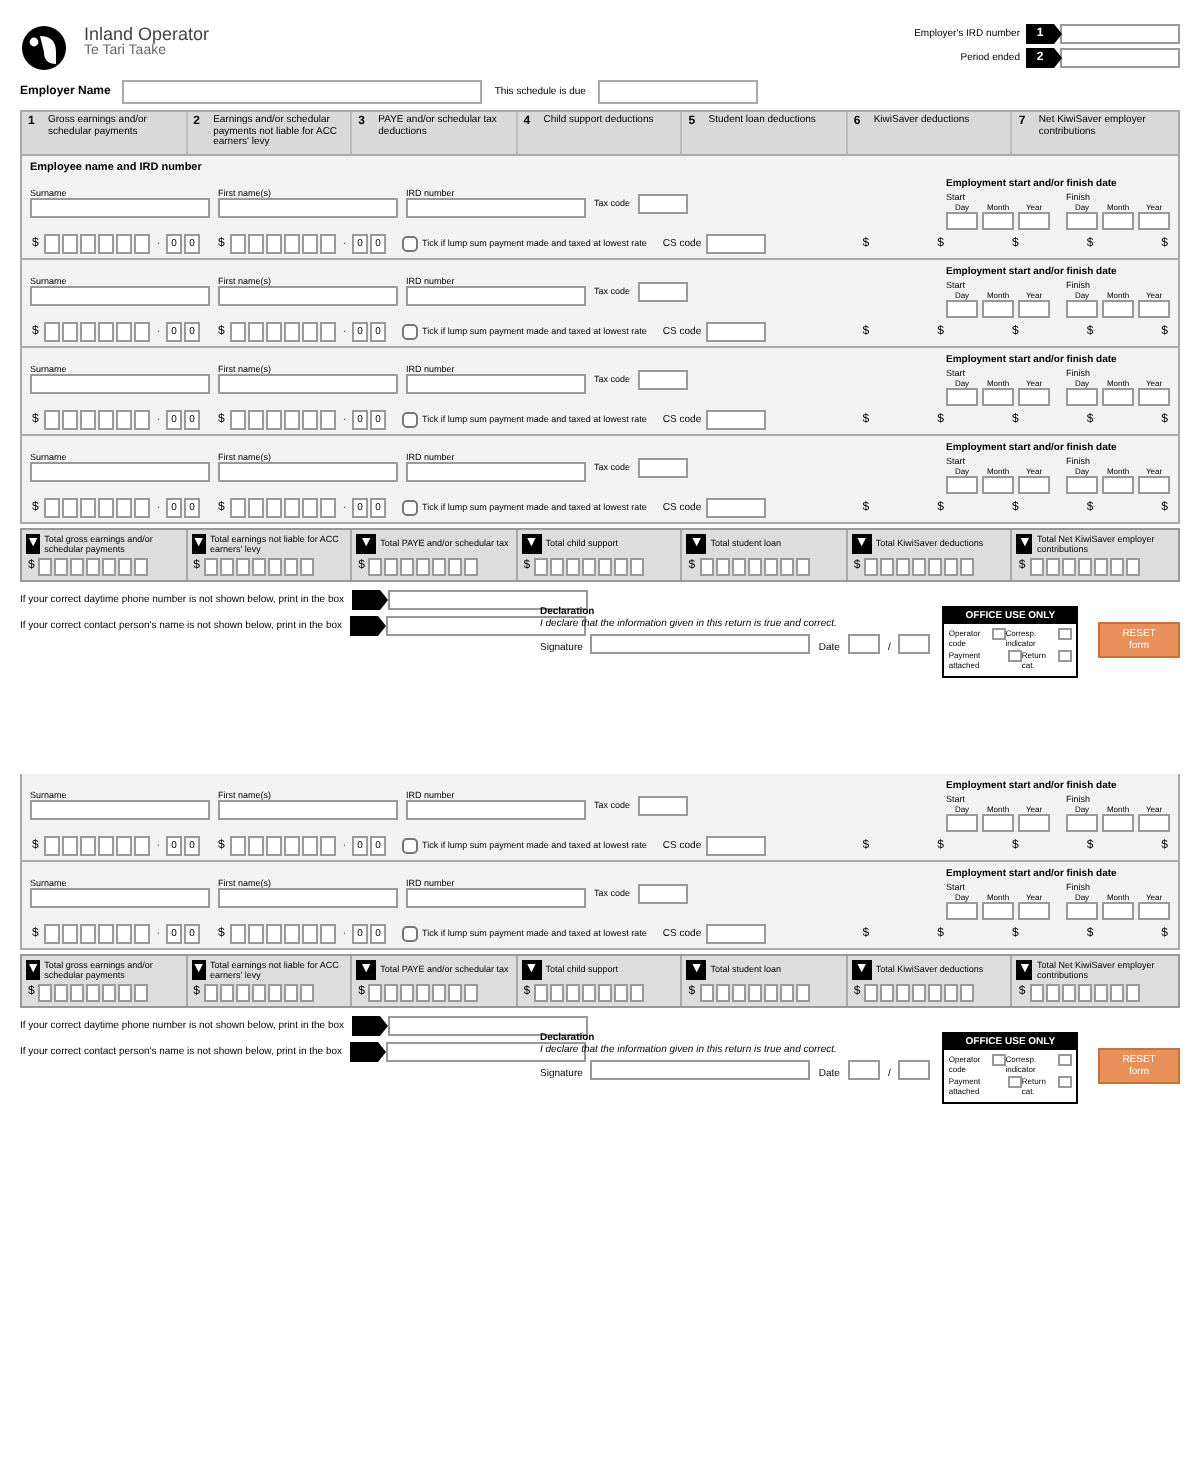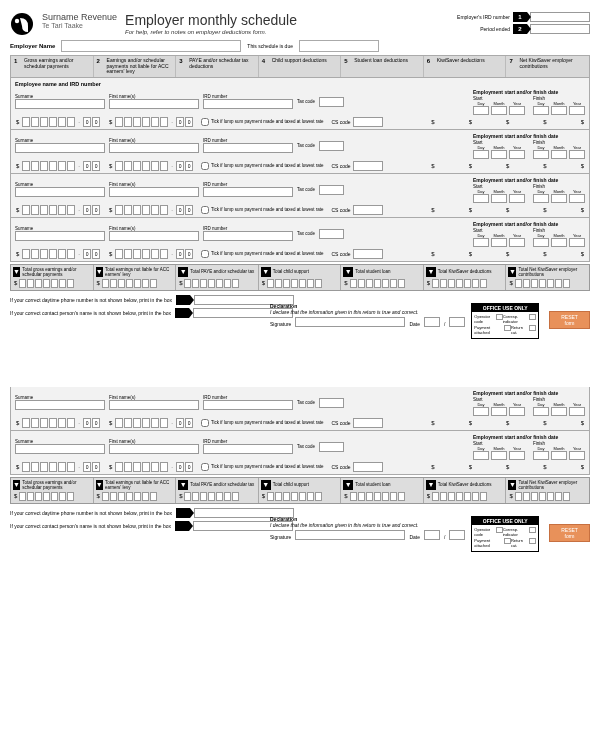--- a/index.html
+++ b/index.html
@@ -93,26 +93,22 @@
 <div class="page">
   <div class="head">
     <div class="logo">
       <svg viewBox="0 0 24 24">
           <circle cx="12" cy="12" r="11" fill="#000"></circle>
           <circle cx="7" cy="9" r="2.2" fill="#fff"></circle>
           <path d="M10 6 Q18 6 18 14 L18 20 Q12 20 12 14 Z" fill="#fff"></path>
         </svg>
     </div>
     <div class="brand">
-      <span class="brand-main">Surname Revenue</span>
+      <span class="brand-main">Inland Operator</span>
       <span class="brand-sub">Te Tari Taake</span>
-    </div>
-    <div class="title-block">
-      <div class="title">Employer monthly schedule</div>
-      <div class="subtitle">For help, refer to notes on employer deductions form.</div>
     </div>
     <div class="top-right">
       <div class="tr-row">
         <span>Employer's IRD number</span>
         <span class="num-badge">1</span>
         <input style="">
       </div>
       <div class="tr-row">
         <span>Period ended</span>
         <span class="num-badge">2</span>

